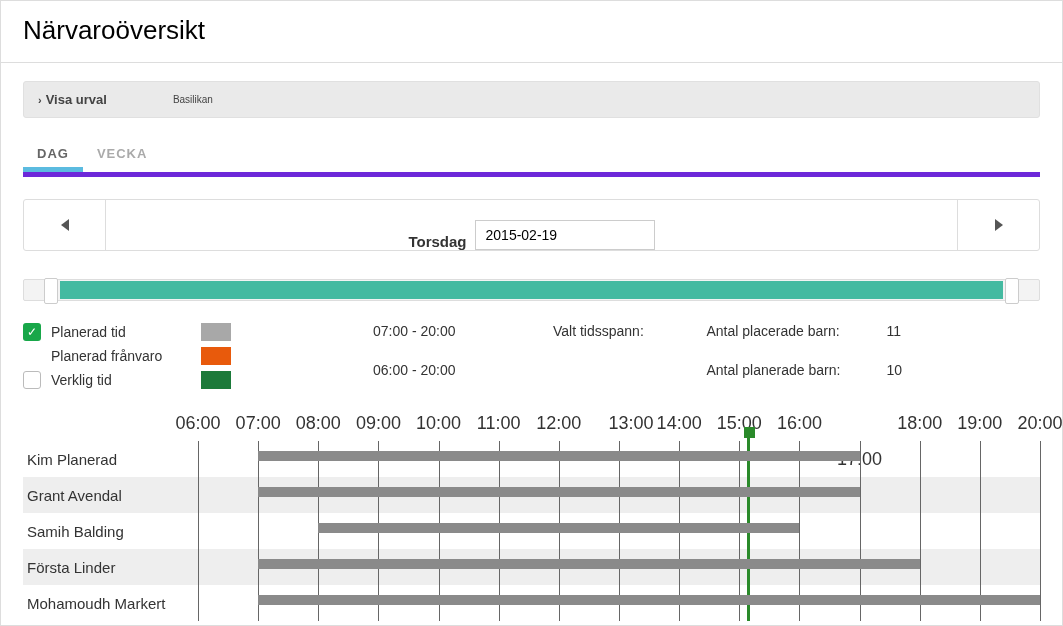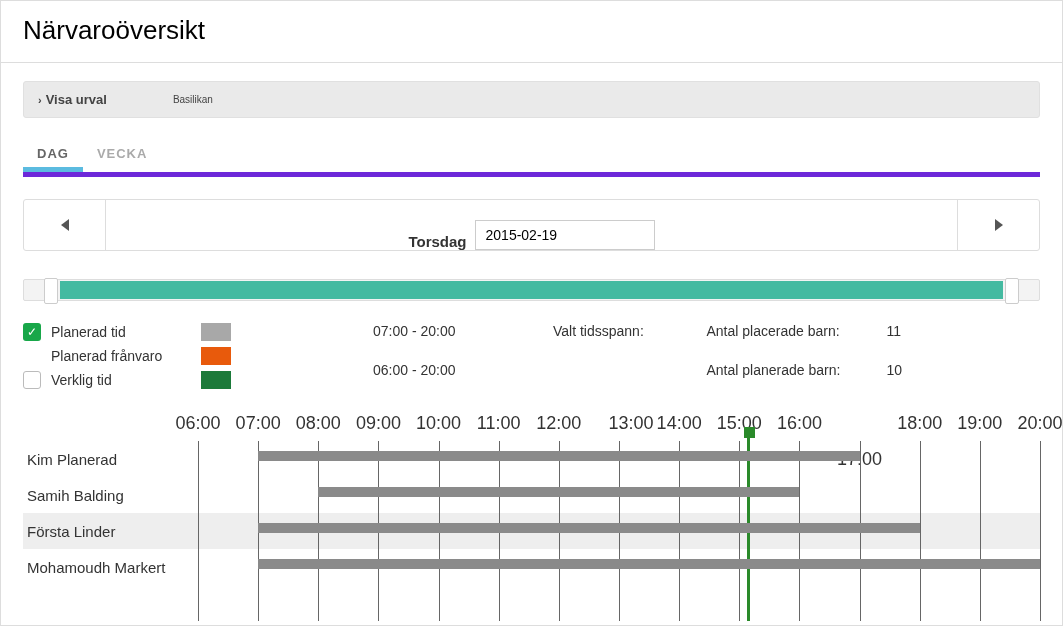--- a/index.html
+++ b/index.html
@@ -178,20 +178,26 @@
           <div class="now-line" id="now-line" style="left: calc(65.3571% - 1px); bottom: -180px;"></div>
         </div>
       </div>
       <div class="rows" id="rows">
           <div class="row">
             <div class="name-col">Kim Planerad</div>
             <div class="row-grid">
               <div class="bar" style="left: 7.14286%; width: 71.4286%;"></div>
             </div>
           </div>
+          <div class="row alt">
+            <div class="name-col">Grant Avendal</div>
+            <div class="row-grid">
+              <div class="bar" style="left: 7.14286%; width: 71.4286%;"></div>
+            </div>
+          </div>
           <div class="row">
             <div class="name-col">Samih Balding</div>
             <div class="row-grid">
               <div class="bar" style="left: 14.2857%; width: 57.1429%;"></div>
             </div>
           </div>
           <div class="row alt">
             <div class="name-col">Första Linder</div>
             <div class="row-grid">
               <div class="bar" style="left: 7.14286%; width: 78.5714%;"></div>

